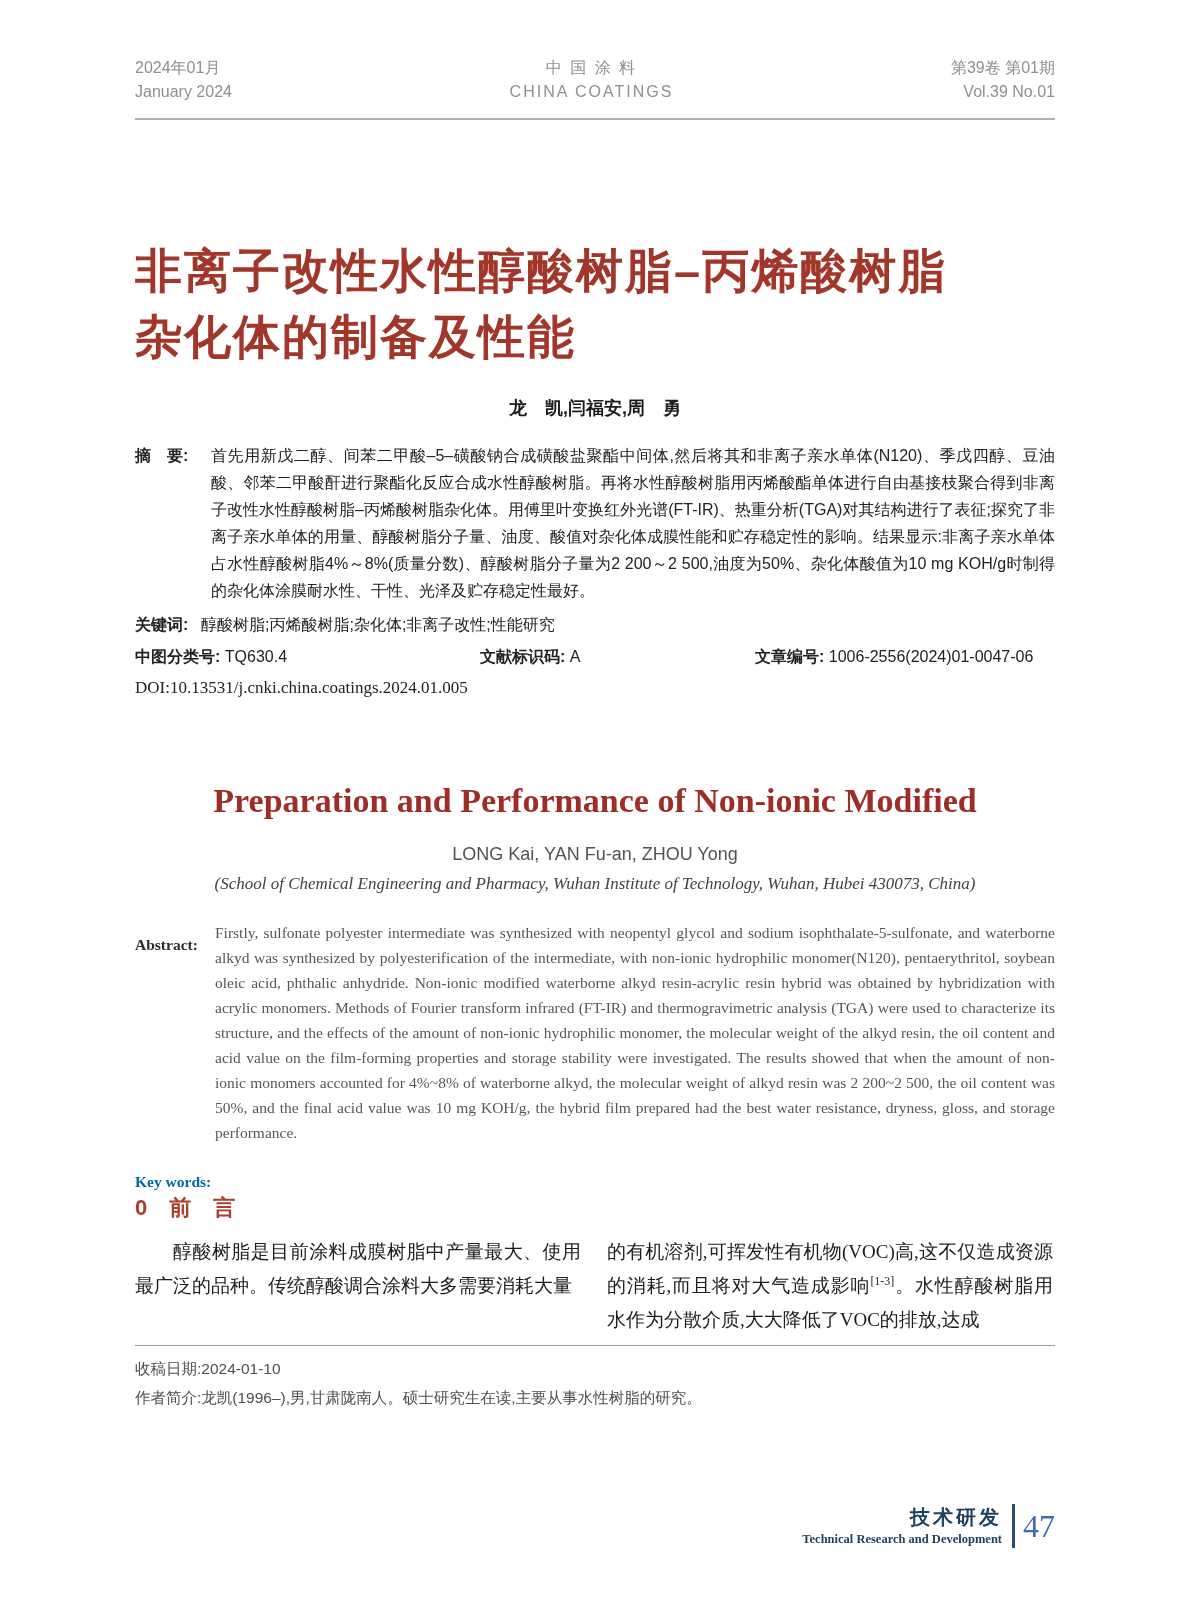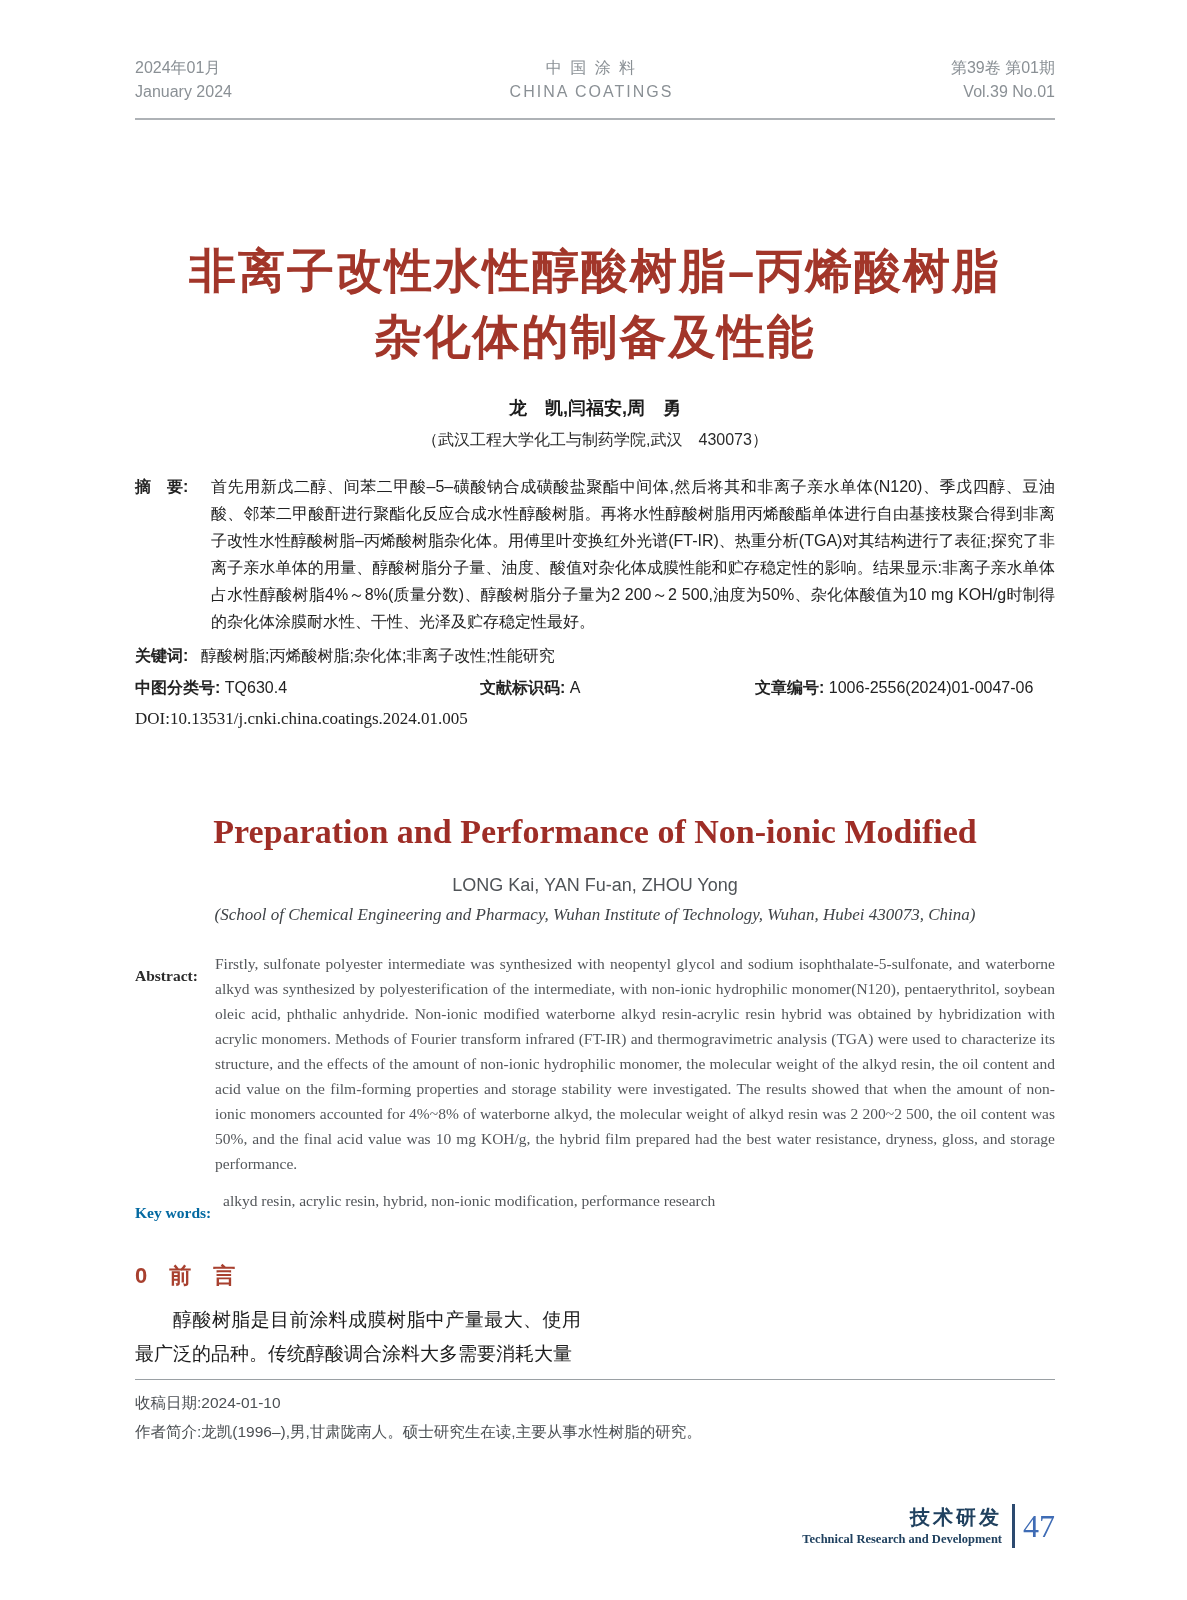--- a/index.html
+++ b/index.html
@@ -10,21 +10,21 @@
 
   
   .journal-header { display:flex; justify-content:space-between; align-items:flex-end;
     padding-top:56px; padding-bottom:14px; border-bottom:2px solid #aeb2b6;
     color:#8a9095; font-size:16px; line-height:24px; }
   .jh-left { text-align:left; }
   .jh-center { text-align:center; letter-spacing:2px; }
   .jh-right { text-align:right; }
 
   
-  .cn-title { margin-top:118px; text-align:center; color:#a2362a; font-weight:bold;
+  .cn-title { margin-top:118px; text-align:left; color:#a2362a; font-weight:bold;
     font-size:47px; line-height:66px; letter-spacing:2px; }
 
   .cn-authors { margin-top:26px; text-align:center; font-size:18px; font-weight:bold; color:#1c1c1c; }
   .cn-affil { margin-top:10px; text-align:center; font-size:16px; color:#2a2a2a; }
 
   
   .hang { position:relative; text-align:justify; }
   .cn-abstract { margin-top:22px; padding-left:76px; font-size:16px; line-height:27px; color:#222; }
   .cn-abstract .hang-label { position:absolute; left:0; top:0; font-weight:bold; }
   .cn-keywords { margin-top:7px; padding-left:66px; font-size:16px; line-height:27px; color:#222; }
@@ -94,21 +94,20 @@
         <div>Vol.39 No.01</div>
       </div>
     </div>
 
     <div class="cn-title">
       <div>非离子改性水性醇酸树脂–丙烯酸树脂</div>
       <div>杂化体的制备及性能</div>
     </div>
 
     <div class="cn-authors">龙　凯,闫福安,周　勇</div>
-    <div class="cn-affil">（武汉工程大学化工与制药学院,武汉　430073）</div>
 
     <div class="hang cn-abstract">
       <span class="hang-label">摘　要:</span>
       <span>首先用新戊二醇、间苯二甲酸–5–磺酸钠合成磺酸盐聚酯中间体,然后将其和非离子亲水单体(N120)、季戊四醇、豆油酸、邻苯二甲酸酐进行聚酯化反应合成水性醇酸树脂。再将水性醇酸树脂用丙烯酸酯单体进行自由基接枝聚合得到非离子改性水性醇酸树脂–丙烯酸树脂杂化体。用傅里叶变换红外光谱(FT-IR)、热重分析(TGA)对其结构进行了表征;探究了非离子亲水单体的用量、醇酸树脂分子量、油度、酸值对杂化体成膜性能和贮存稳定性的影响。结果显示:非离子亲水单体占水性醇酸树脂4%～8%(质量分数)、醇酸树脂分子量为2 200～2 500,油度为50%、杂化体酸值为10 mg KOH/g时制得的杂化体涂膜耐水性、干性、光泽及贮存稳定性最好。</span>
     </div>
 
     <div class="hang cn-keywords">
       <span class="hang-label">关键词:</span>
       <span>醇酸树脂;丙烯酸树脂;杂化体;非离子改性;性能研究</span>
     </div>
@@ -137,27 +136,29 @@
     <div class="en-authors">LONG Kai, YAN Fu-an, ZHOU Yong</div>
     <div class="en-affil">(School of Chemical Engineering and Pharmacy, Wuhan Institute of Technology, Wuhan, Hubei 430073, China)</div>
 
     <div class="hang en-abstract">
       <span class="hang-label">Abstract:</span>
       <span>Firstly, sulfonate polyester intermediate was synthesized with neopentyl glycol and sodium isophthalate-5-sulfonate, and waterborne alkyd was synthesized by polyesterification of the intermediate, with non-ionic hydrophilic monomer(N120), pentaerythritol, soybean oleic acid, phthalic anhydride. Non-ionic modified waterborne alkyd resin-acrylic resin hybrid was obtained by hybridization with acrylic monomers. Methods of Fourier transform infrared (FT-IR) and thermogravimetric analysis (TGA) were used to characterize its structure, and the effects of the amount of non-ionic hydrophilic monomer, the molecular weight of the alkyd resin, the oil content and acid value on the film-forming properties and storage stability were investigated. The results showed that when the amount of non-ionic monomers accounted for 4%~8% of waterborne alkyd, the molecular weight of alkyd resin was 2 200~2 500, the oil content was 50%, and the final acid value was 10 mg KOH/g, the hybrid film prepared had the best water resistance, dryness, gloss, and storage performance.</span>
     </div>
 
     <div class="hang en-keywords">
       <span class="hang-label">Key words:</span>
-      <span>alkyd resin, acrylic resin, hybrid, non-ionic modification, performance research</span>
     </div>
 
     <div class="intro">
       <div class="intro-heading">0　前　言</div>
       <div class="intro-cols">
         <div class="intro-col first">醇酸树脂是目前涂料成膜树脂中产量最大、使用最广泛的品种。传统醇酸调合涂料大多需要消耗大量</div>
+        <div class="intro-col">
+          <span>的有机溶剂,可挥发性有机物(VOC)高,这不仅造成资源的消耗,而且将对大气造成影响</span><span class="ref-sup">[1-3]</span><span>。水性醇酸树脂用水作为分散介质,大大降低了VOC的排放,达成</span>
+        </div>
       </div>
     </div>
 
     <div class="footnotes">
       <div>收稿日期:2024-01-10</div>
       <div>作者简介:龙凯(1996–),男,甘肃陇南人。硕士研究生在读,主要从事水性树脂的研究。</div>
     </div>
 
   </div>
 

